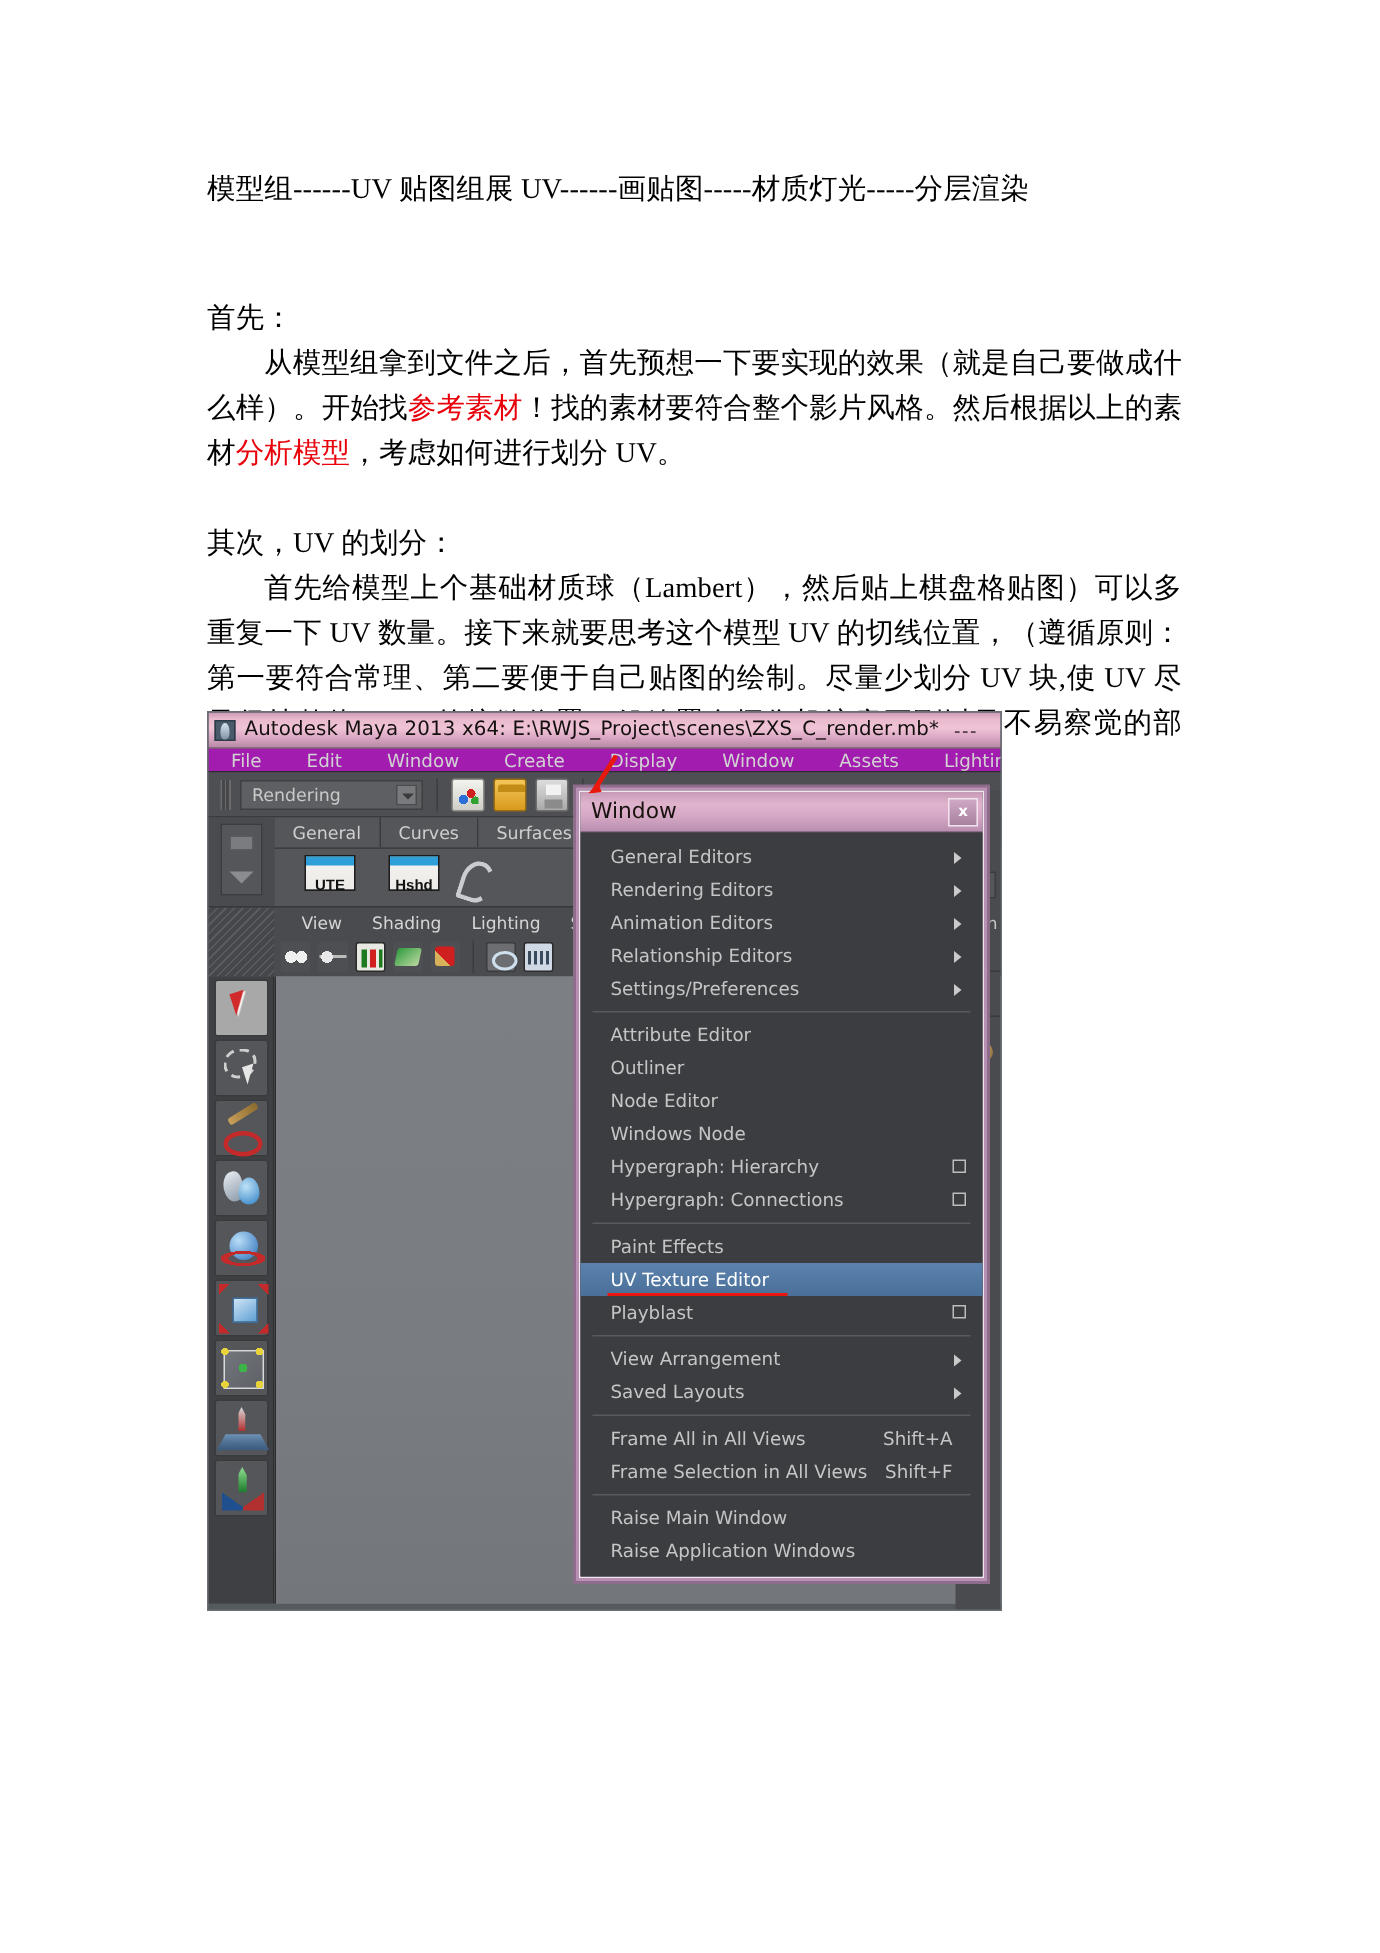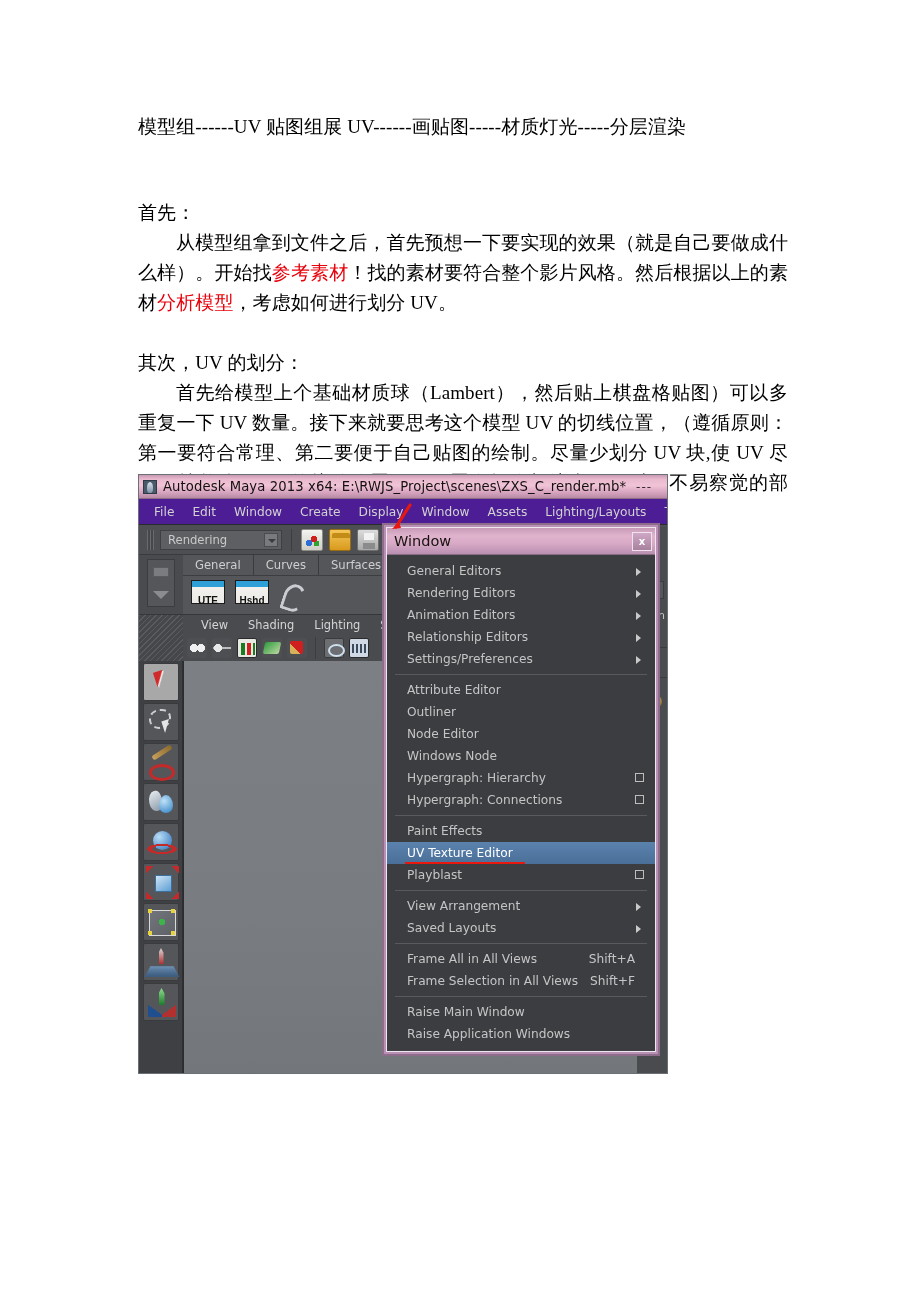--- a/index.html
+++ b/index.html
@@ -64,26 +64,26 @@
     color: #14100f;
     white-space: nowrap;
     letter-spacing: 0.1px;
   }
   .titlebar .dots {
     font-size: 12px; color: #3a2b33; margin-left: 10px; letter-spacing: 1px;
   }
 
   
   .menubar {
-    height: 26px;
-    background: #4c1d95;
+    height: 16px;
+    background: #a21caf;
     border-bottom: 1px solid #2a2b2d;
     display: flex; align-items: center;
     padding-left: 6px;
-    gap: 0px;
+    gap: 12px;
   }
   .menubar .mi {
     font-size: 12.2px; color: #d2d2d2;
     padding: 0 9px; line-height: 22px; white-space: nowrap;
     cursor: default;
   }
 
   
   .statusline {
     height: 30px;
@@ -145,21 +145,21 @@
   .shelf-main { flex: 1; display:flex; flex-direction:column; min-width:0;}
   .shelf-tabs { height: 20px; display:flex; background:#3f4043; }
   .shelf-tab {
     font-size: 11.6px; color: #cfcfcf; padding: 0 12px; line-height: 20px;
     background: #55565a; border-right: 1px solid #3a3b3d; white-space: nowrap;
   }
   .shelf-items {
     flex:1; background:#55565a; border-top:1px solid #3c3d3f;
     display:flex; align-items:center; gap:10px; padding-left:8px;
   }
-  .shelf-btn { width:34px; height:30px; position:relative; }
+  .shelf-btn { width:34px; height:30px; position:relative;margin-left:12px; }
   .shelf-btn .sq {
     width:34px;height:24px;background:linear-gradient(180deg,#f4f4f2 0%,#eceae6 100%);
     border:1px solid #1c1c1c;
   }
   .shelf-btn .sq::before{content:"";position:absolute;left:1px;top:1px;width:32px;height:6px;background:#2f9fd8;}
   .shelf-btn .lbl{
     position:absolute; left:0; top:15px; width:34px; text-align:center;
     font-size:10px; font-weight:bold; color:#111; font-family:"Liberation Sans",sans-serif;
   }
   .shelf-swirl { width:26px;height:26px; position:relative; }

